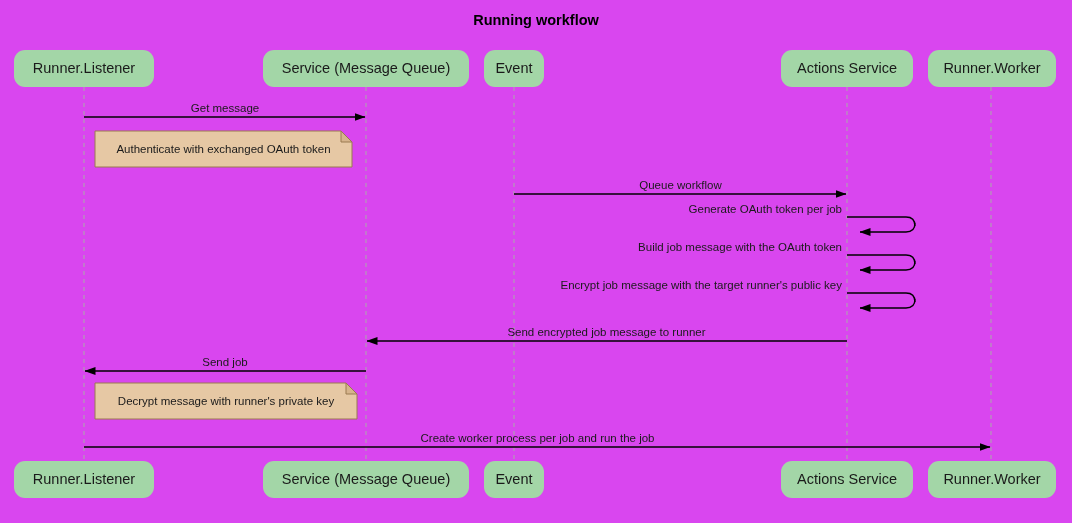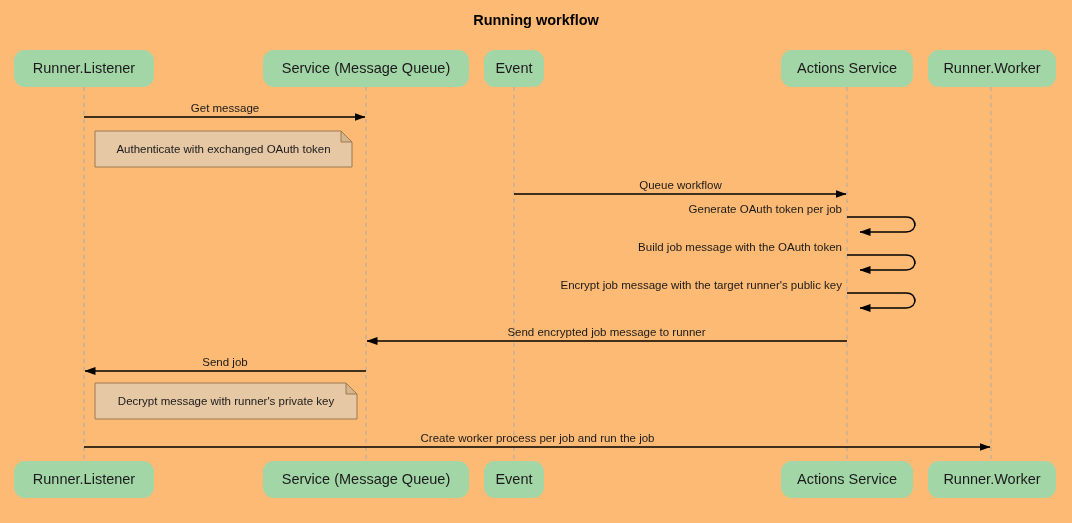--- a/index.html
+++ b/index.html
@@ -7,21 +7,21 @@
     padding: 0;
     background: #ffffff;
   }
   body {
     font-family: "Liberation Sans", sans-serif;
   }
   #diagram-root {
     position: relative;
     width: 1072px;
     height: 523px;
-    background: #fdba74;
+    background: #d946ef;
     overflow: hidden;
   }
   #seq-svg {
     position: absolute;
     left: 0;
     top: 0;
     width: 1072px;
     height: 523px;
     display: block;
   }

